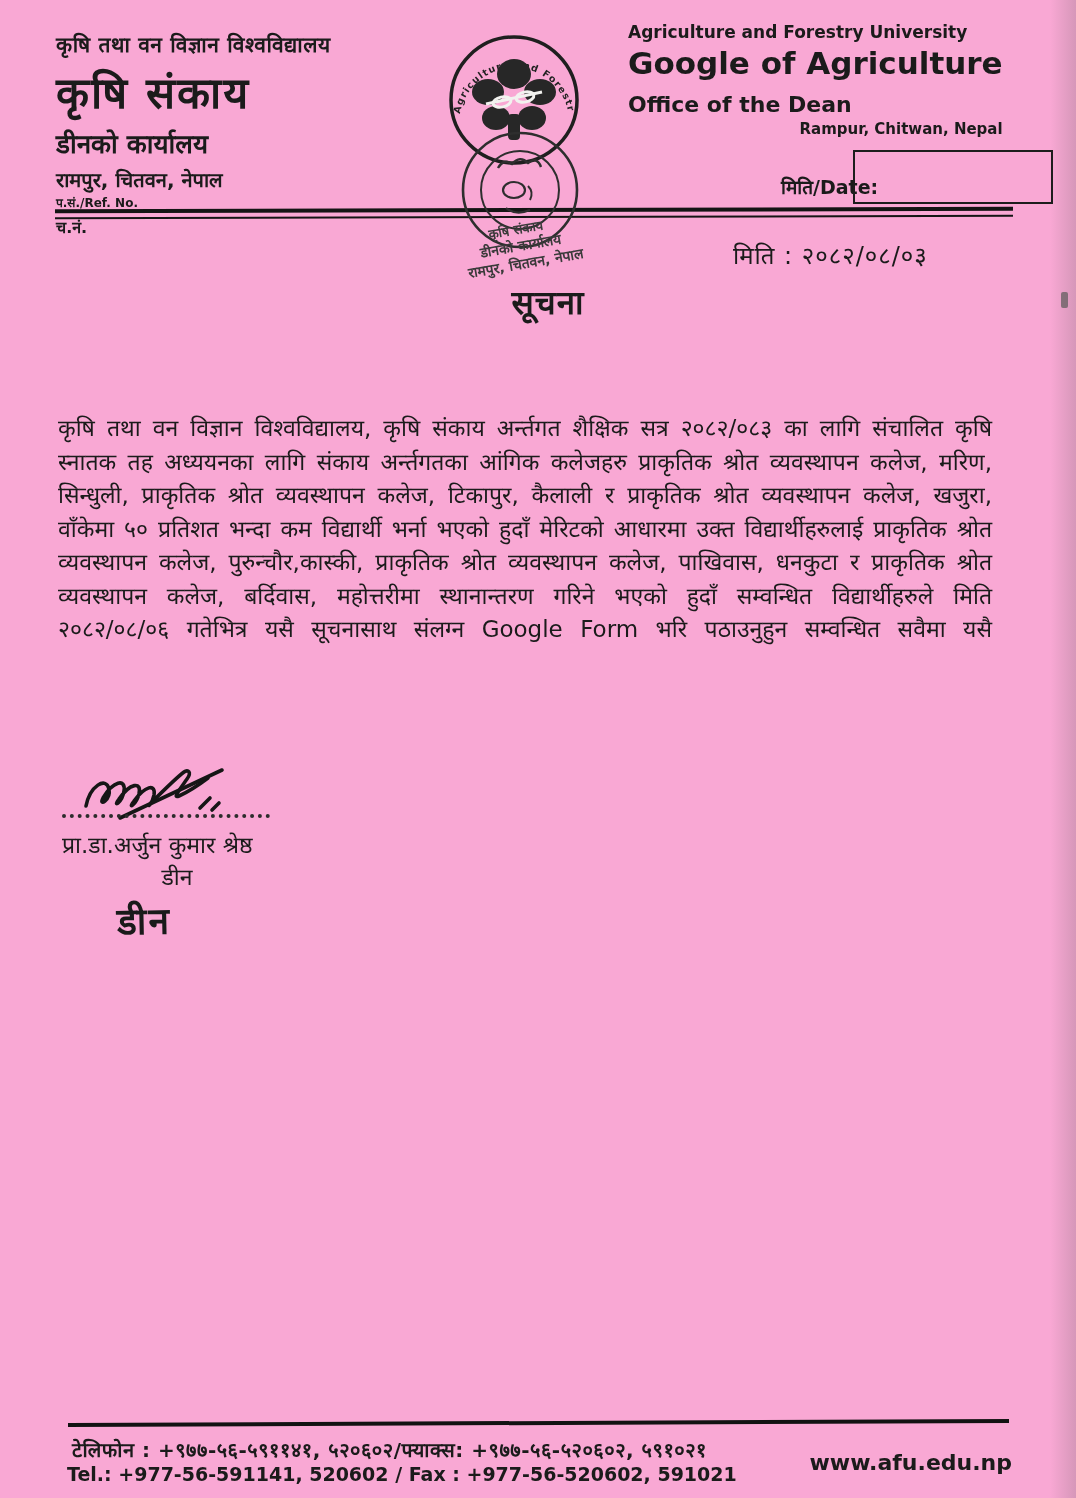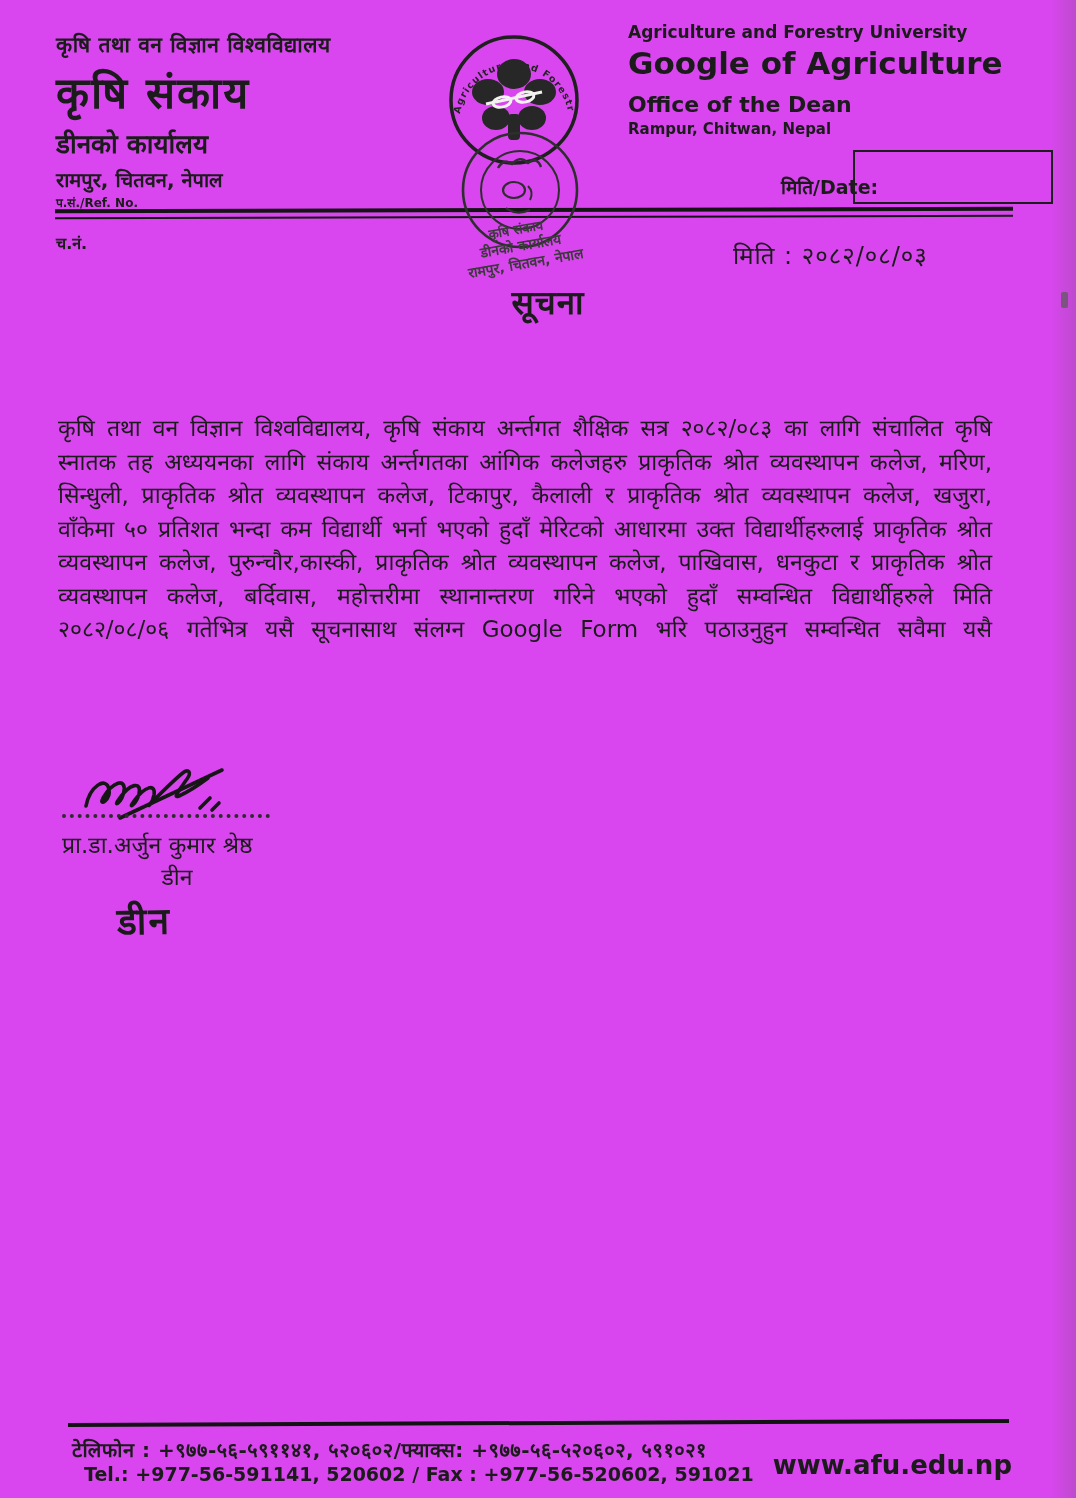--- a/index.html
+++ b/index.html
@@ -1,46 +1,46 @@
 <!DOCTYPE html>
 <html><head>
 <meta charset="utf-8">
 <style>
   * { margin:0; padding:0; box-sizing:border-box; }
   html,body { background:#d9d9d6; }
   .page {
     position:relative;
     width:1076px; height:1498px;
     margin:0 auto;
-    background:#d946ef;
+    background:#f9a8d4;
     overflow:hidden;
     font-family:"DejaVu Sans","Liberation Sans",sans-serif;
     color:#1b1b1b;
   }
   
   .scan-edge-right { position:absolute; top:0; right:0; width:26px; height:100%;
     background:linear-gradient(to right, rgba(0,0,0,0), rgba(90,90,88,0.22)); }
   .scan-speck { position:absolute; right:8px; top:292px; width:7px; height:16px;
     background:#5a5a58; border-radius:2px; opacity:.7; }
 
   
   .lh-left { position:absolute; left:56px; top:30px; }
   .lh-left .uni-np  { font-size:21px; font-weight:bold; letter-spacing:.5px; }
   .lh-left .fac-np  { font-size:43px; font-weight:bold; margin-top:4px; letter-spacing:2px; }
   .lh-left .off-np  { font-size:26px; font-weight:bold; margin-top:4px; }
   .lh-left .addr-np { font-size:20px; font-weight:bold; margin-top:5px; }
   .lh-left .refno   { font-size:12px; font-weight:bold; margin-top:1px; }
-  .lh-left .chno    { font-size:16px; font-weight:bold; margin-top:21px; }
+  .lh-left .chno    { font-size:16px; font-weight:bold; margin-top:5px; }
 
   
   .lh-right { position:absolute; left:628px; top:22px; }
   .lh-right .uni-en  { font-size:17px; font-weight:bold; }
   .lh-right .fac-en  { font-size:31px; font-weight:bold; margin-top:3px; }
   .lh-right .off-en  { font-size:22px; font-weight:bold; margin-top:11px; }
-  .lh-right .addr-en { font-size:15px; font-weight:bold; margin-top:3px; }
+  .lh-right .addr-en { font-size:15px; font-weight:bold; margin-top:3px;text-align:right; }
 
   .date-label { position:absolute; left:781px; top:174px; font-size:19px; font-weight:bold; }
   .date-box   { position:absolute; left:853px; top:150px; width:200px; height:54px;
                 border:2px solid #1d1d1d; background:transparent; }
 
   .header-rule { position:absolute; left:55px; top:208px; width:958px; height:10px;
                  border-top:4px solid #141414; border-bottom:2px solid #141414;
                  transform:rotate(-0.15deg); }
 
   
@@ -63,22 +63,22 @@
   .sig-name  { position:absolute; left:0; top:72px; width:260px; font-size:23px; white-space:nowrap; }
   .sig-desig { position:absolute; left:0; top:104px; width:230px; text-align:center; font-size:23px; }
   .dean-stamp{ position:absolute; left:55px; top:138px; font-size:37px; font-weight:800;
                letter-spacing:2px; transform:rotate(-1.2deg); color:#1a1a1a; }
 
   
   .footer-rule { position:absolute; left:68px; top:1421px; width:941px; height:4px;
                  background:#121212; transform:rotate(-0.25deg); }
   .footer-tel-np { position:absolute; left:72px; top:1436px; font-size:20px; font-weight:bold;
                    letter-spacing:.5px; }
-  .footer-tel-en { position:absolute; left:84px; top:1463px; font-size:19px; font-weight:bold; }
-  .footer-web    { position:absolute; right:64px; top:1450px; font-size:26px; font-weight:bold; }
+  .footer-tel-en { position:absolute; left:67px; top:1463px; font-size:19px; font-weight:bold; }
+  .footer-web    { position:absolute; right:64px; top:1450px; font-size:22px; font-weight:bold; }
 </style>
 </head>
 <body>
 
 <div class="page">
 
   <div class="scan-edge-right"></div>
   <div class="scan-speck"></div>
 
   <div class="lh-left">

